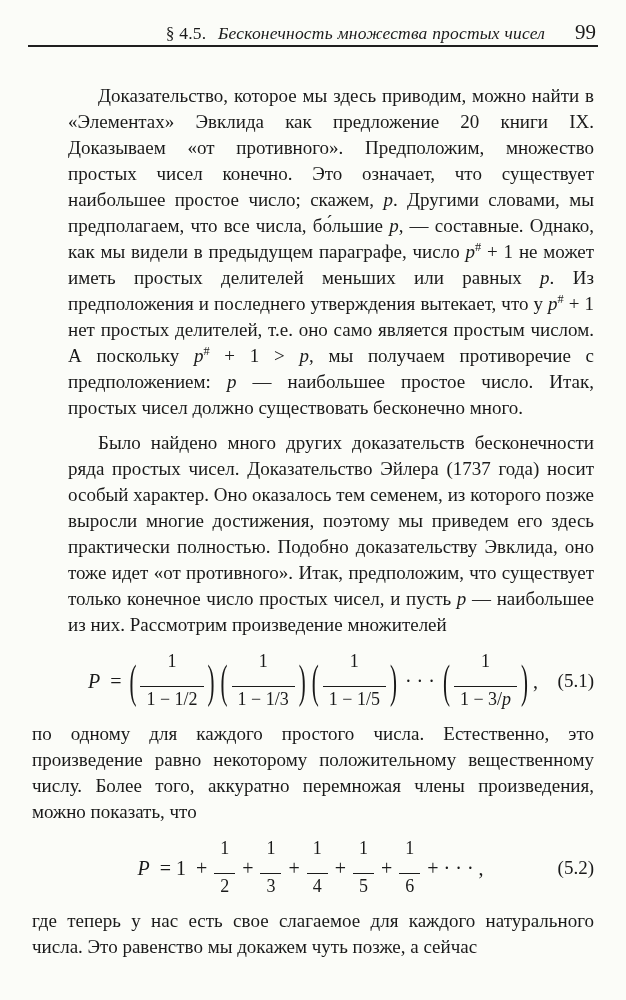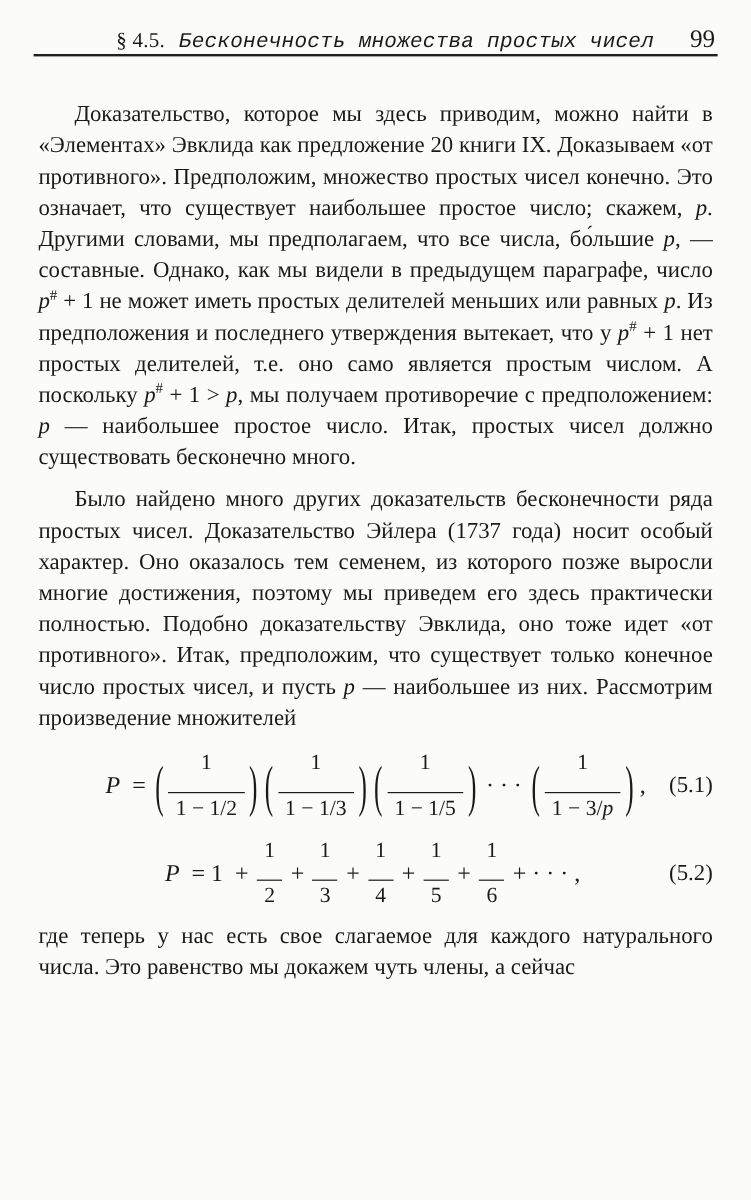--- a/index.html
+++ b/index.html
@@ -27,39 +27,39 @@
     display:flex;align-items:baseline;justify-content:flex-end;
   }
   .head-text{
     text-align:right;
     font-size:17.5px;
     letter-spacing:0.2px;
     padding-right:30px;
     white-space:nowrap;
   }
   .head-section{font-style:normal;margin-right:7px;margin-left:46px;}
-  .head-title{font-style:italic;font-family:Liberation Mono, monospace;}
+  .head-title{font-style:italic;}
   .page-number{
     font-weight:normal;
     font-size:21px;
     line-height:1;
   }
   .head-rule{
     position:absolute;top:45px;left:28px;right:28px;
     border-top:2px solid var(--rule);
   }
   
   .body-text{
     position:absolute;top:74px;left:32px;right:32px;
     font-size:19px;line-height:26px;
     text-align:justify;
   }
   .para{margin:0;text-indent:30px;}
   .para.noindent{text-indent:0;}
-  .spaced{margin-top:9px;}
+  .spaced{margin-top:9px;margin-left:36px;}
   .theorem{margin-top:6px;}
   .thm-label{margin-right:8px;}
   .it{font-style:italic;}
   sup{font-size:0.65em;vertical-align:super;line-height:0;font-style:normal;}
   
   .equation{
     position:relative;
     margin:13px 0 10px;
     text-align:center;
   }
@@ -153,20 +153,21 @@
             <span class="den"><span>1 − 3/</span><span class="it">p</span></span>
           </span>
           <span class="paren">)</span>
         </span>
 
         <span class="eq-comma">,</span>
       </span>
       <span class="eq-number">(5.1)</span>
     </div>
 
+    <p class="para noindent"><span>по одному для каждого простого числа. Естественно, это произведение равно некоторому положительному вещественному числу. Более того, аккуратно перемножая члены произведения, можно показать, что</span></p>
 
     <div class="equation">
       <span class="eq-body">
         <span class="eq-var">P</span>
         <span class="eq-op">= 1</span>
 
         <span class="eq-op">+</span>
         <span class="frac">
           <span class="num">1</span>
           <span class="den">2</span>
@@ -194,16 +195,16 @@
         <span class="frac">
           <span class="num">1</span>
           <span class="den">6</span>
         </span>
 
         <span class="eq-op">+ · · · ,</span>
       </span>
       <span class="eq-number">(5.2)</span>
     </div>
 
-    <p class="para noindent"><span>где теперь у нас есть свое слагаемое для каждого натурального числа. Это равенство мы докажем чуть члены, а сейчас</span></p>
+    <p class="para noindent"><span>где теперь у нас есть свое слагаемое для каждого натурального числа. Это равенство мы докажем чуть позже, а сейчас</span></p>
 
   </main>
 </div>
 
 </body></html>

